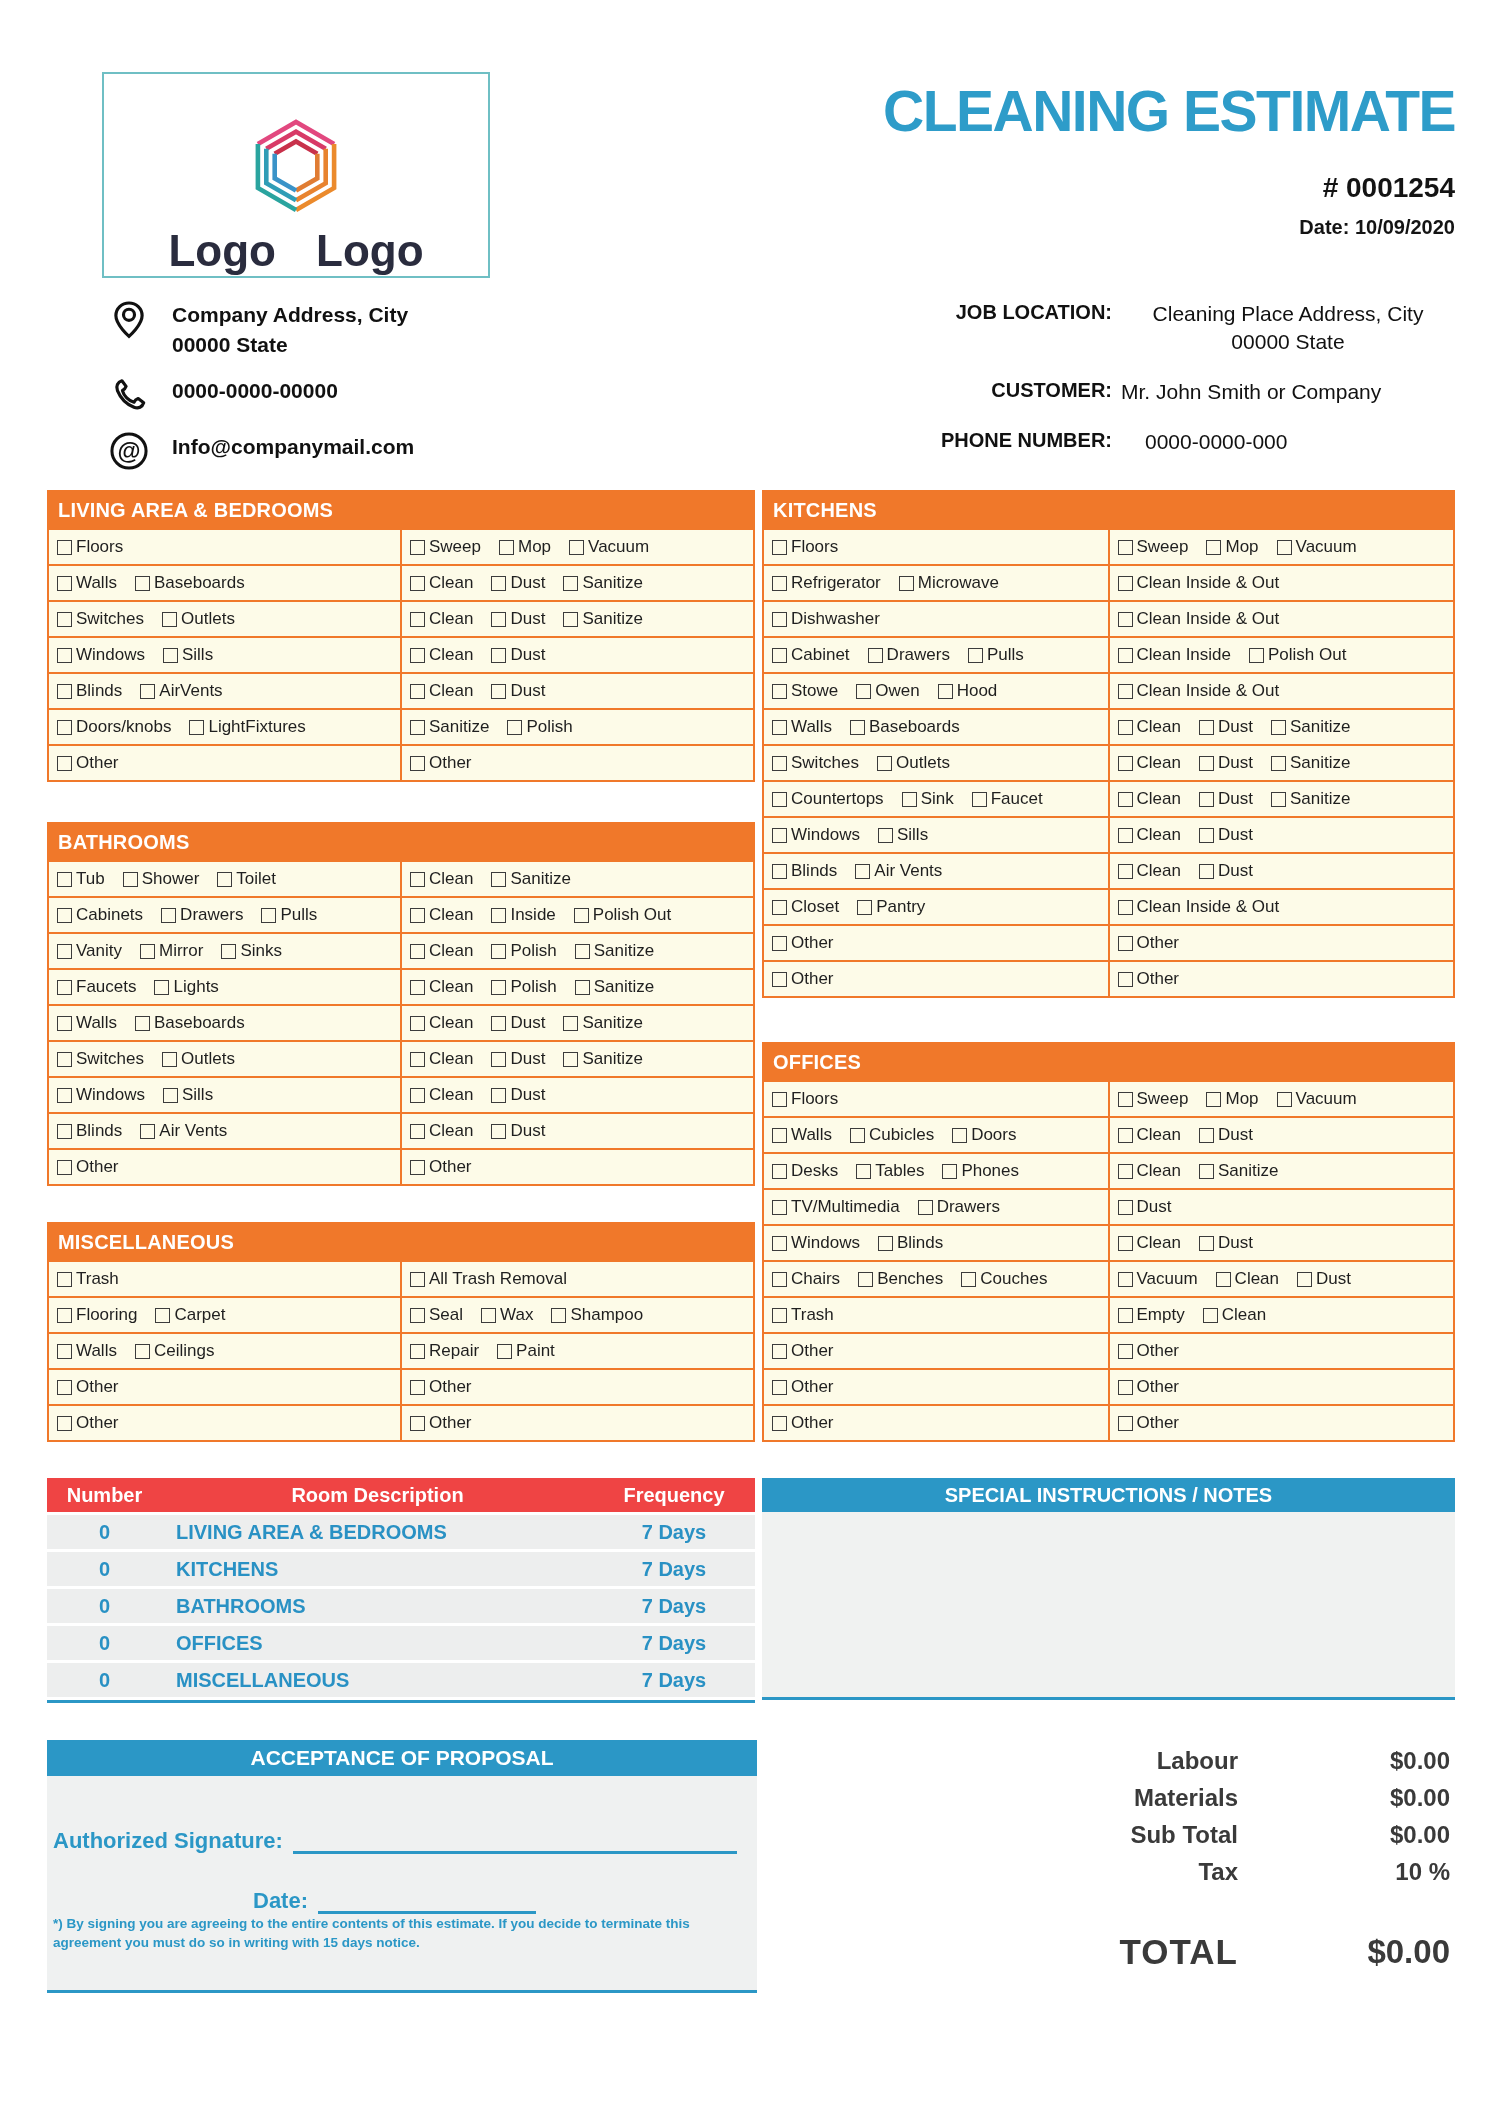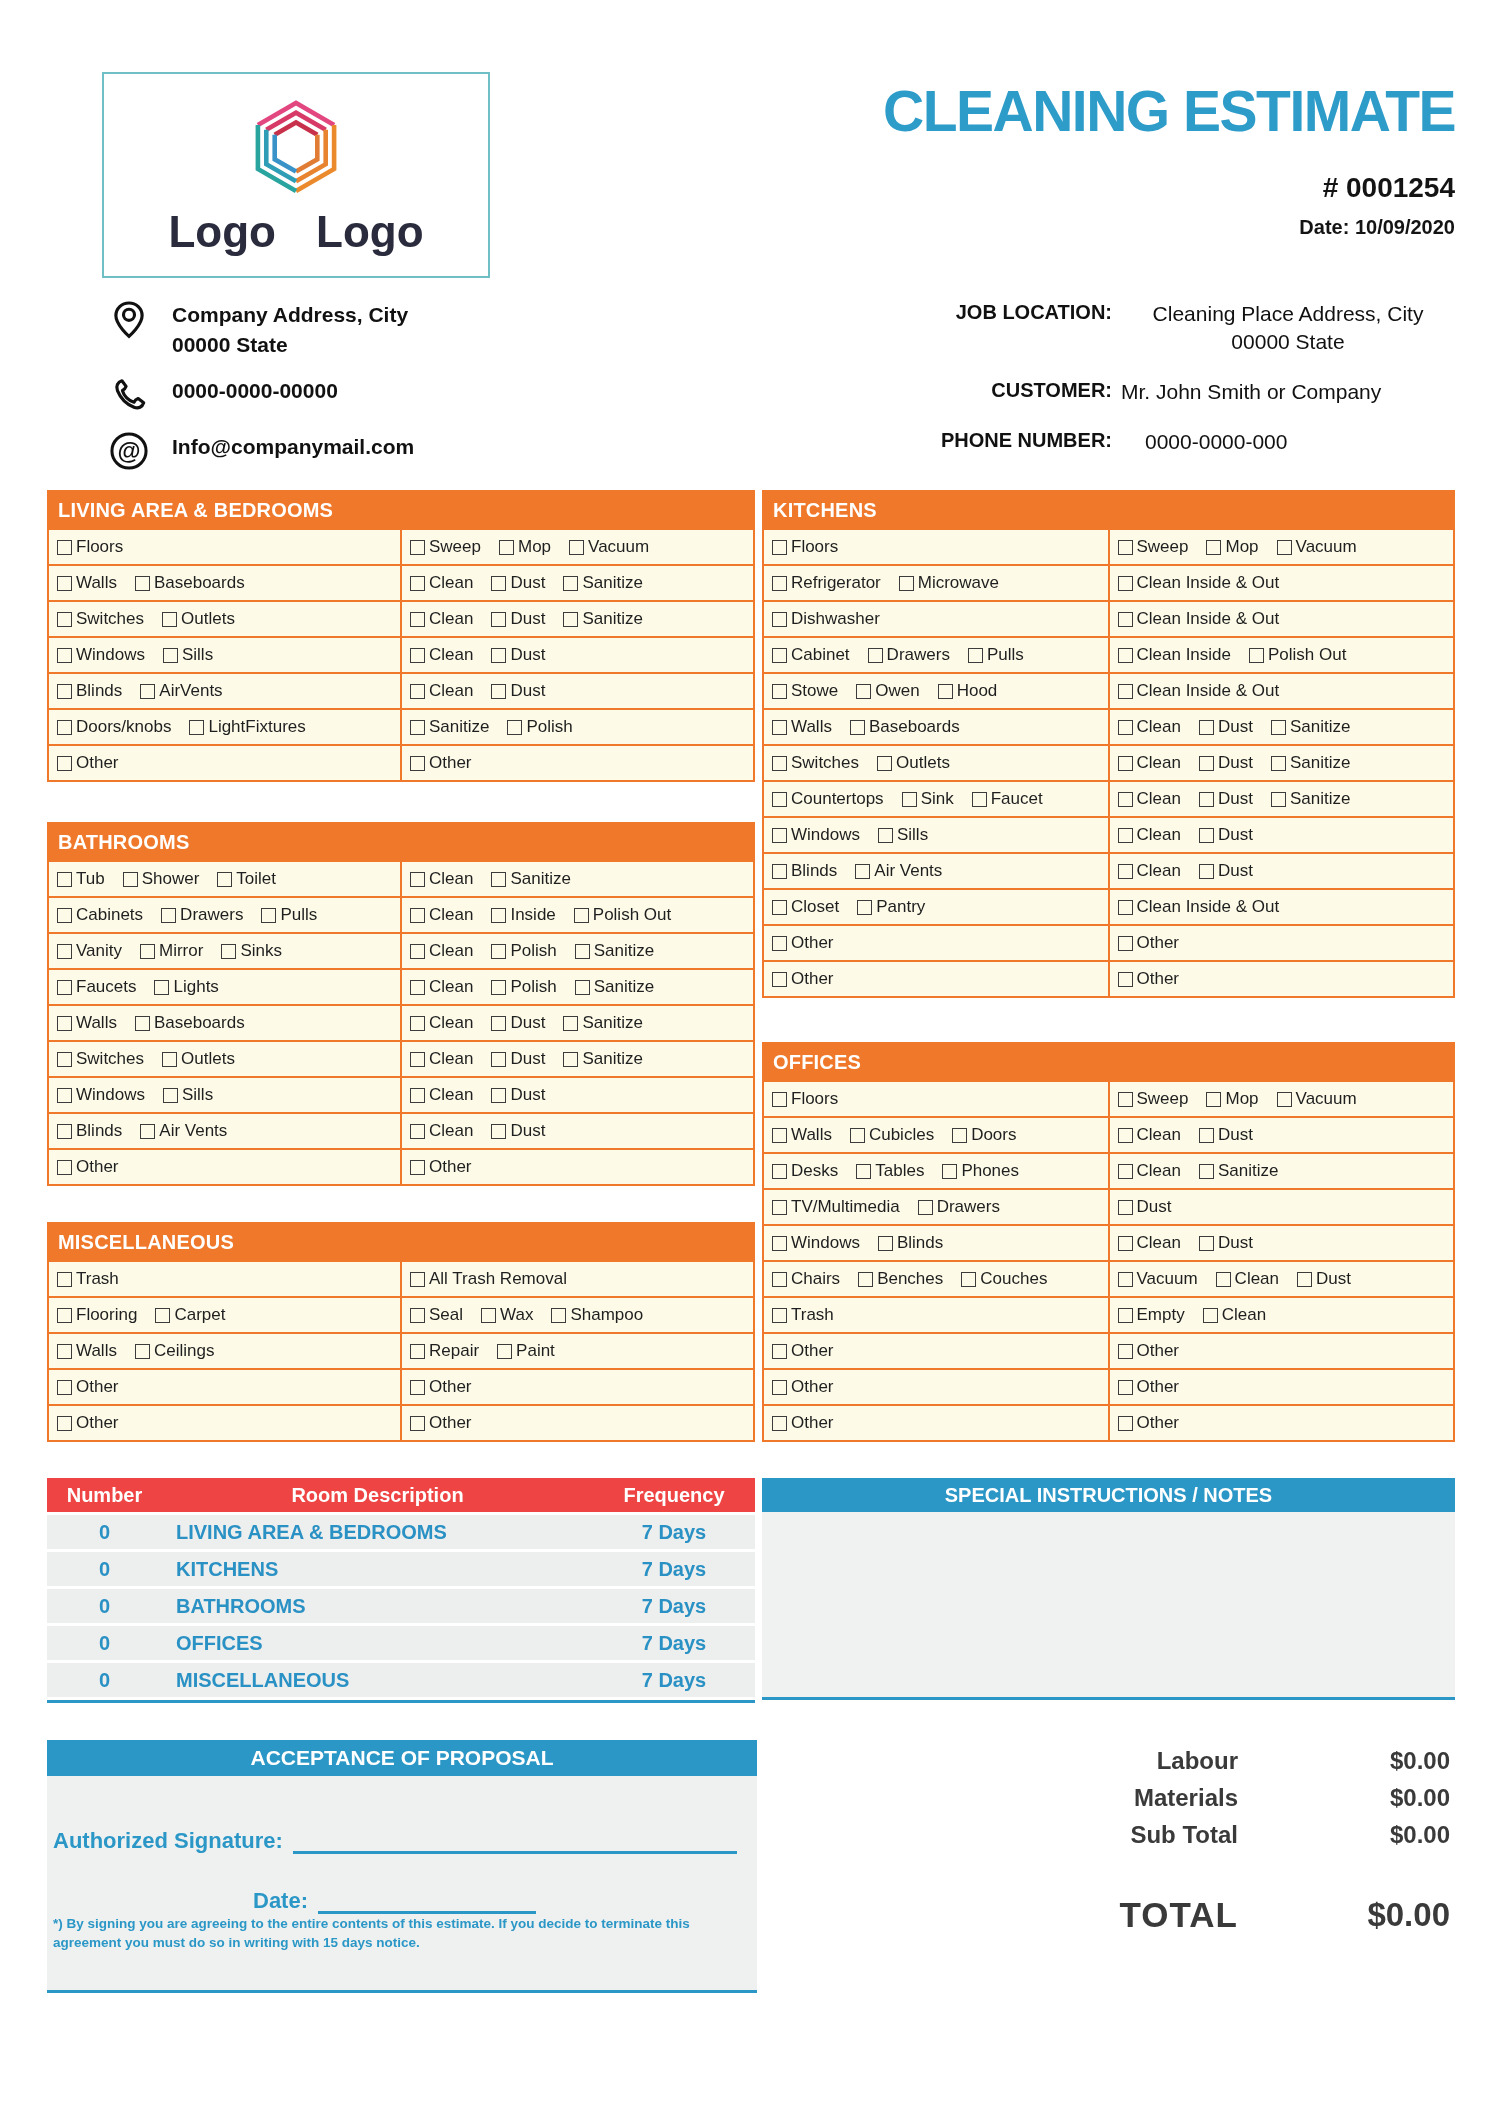--- a/index.html
+++ b/index.html
@@ -2,21 +2,21 @@
 <html><head>
 <meta charset="utf-8">
 <style>
   html,body{margin:0;padding:0;background:#fff;}
   .page{position:relative;width:1500px;height:2121px;background:#ffffff;
         font-family:"Liberation Sans","DejaVu Sans",sans-serif;color:#1c1c1c;overflow:hidden;}
 
   
   .logo-box{position:absolute;left:102px;top:72px;width:388px;height:206px;
             border:2px solid #6fbfc4;background:#fff;display:flex;flex-direction:column;
-            align-items:center;justify-content:center;box-sizing:border-box;}
+            align-items:center;justify-content:flex-end;box-sizing:border-box;}
   .logo-words{margin-top:6px;font-size:44px;font-weight:bold;color:#2a2c3e;letter-spacing:0;}
   .logo-words .w2{margin-left:40px;}
   .title{position:absolute;left:600px;top:78px;width:855px;text-align:right;
          font-size:57px;font-weight:bold;color:#2e9cc9;letter-spacing:-1.5px;}
   .est-no{position:absolute;left:1000px;top:172px;width:455px;text-align:right;
           font-size:28px;font-weight:bold;color:#141414;}
   .est-date{position:absolute;left:1000px;top:216px;width:455px;text-align:right;
             font-size:20px;font-weight:bold;color:#141414;}
 
   
@@ -1189,20 +1189,24 @@
           <div class="tot-value">$0.00</div>
         </div>
         <div class="tot-row">
           <div class="tot-label">Materials</div>
           <div class="tot-value">$0.00</div>
         </div>
         <div class="tot-row">
           <div class="tot-label">Sub Total</div>
           <div class="tot-value">$0.00</div>
         </div>
+        <div class="tot-row">
+          <div class="tot-label">Tax</div>
+          <div class="tot-value">10 %</div>
+        </div>
       </div>
     <div class="tot-total">
       <div class="tot-label">TOTAL</div>
       <div class="tot-value">$0.00</div>
     </div>
   </div>
 
 </div>
 
 </body></html>

